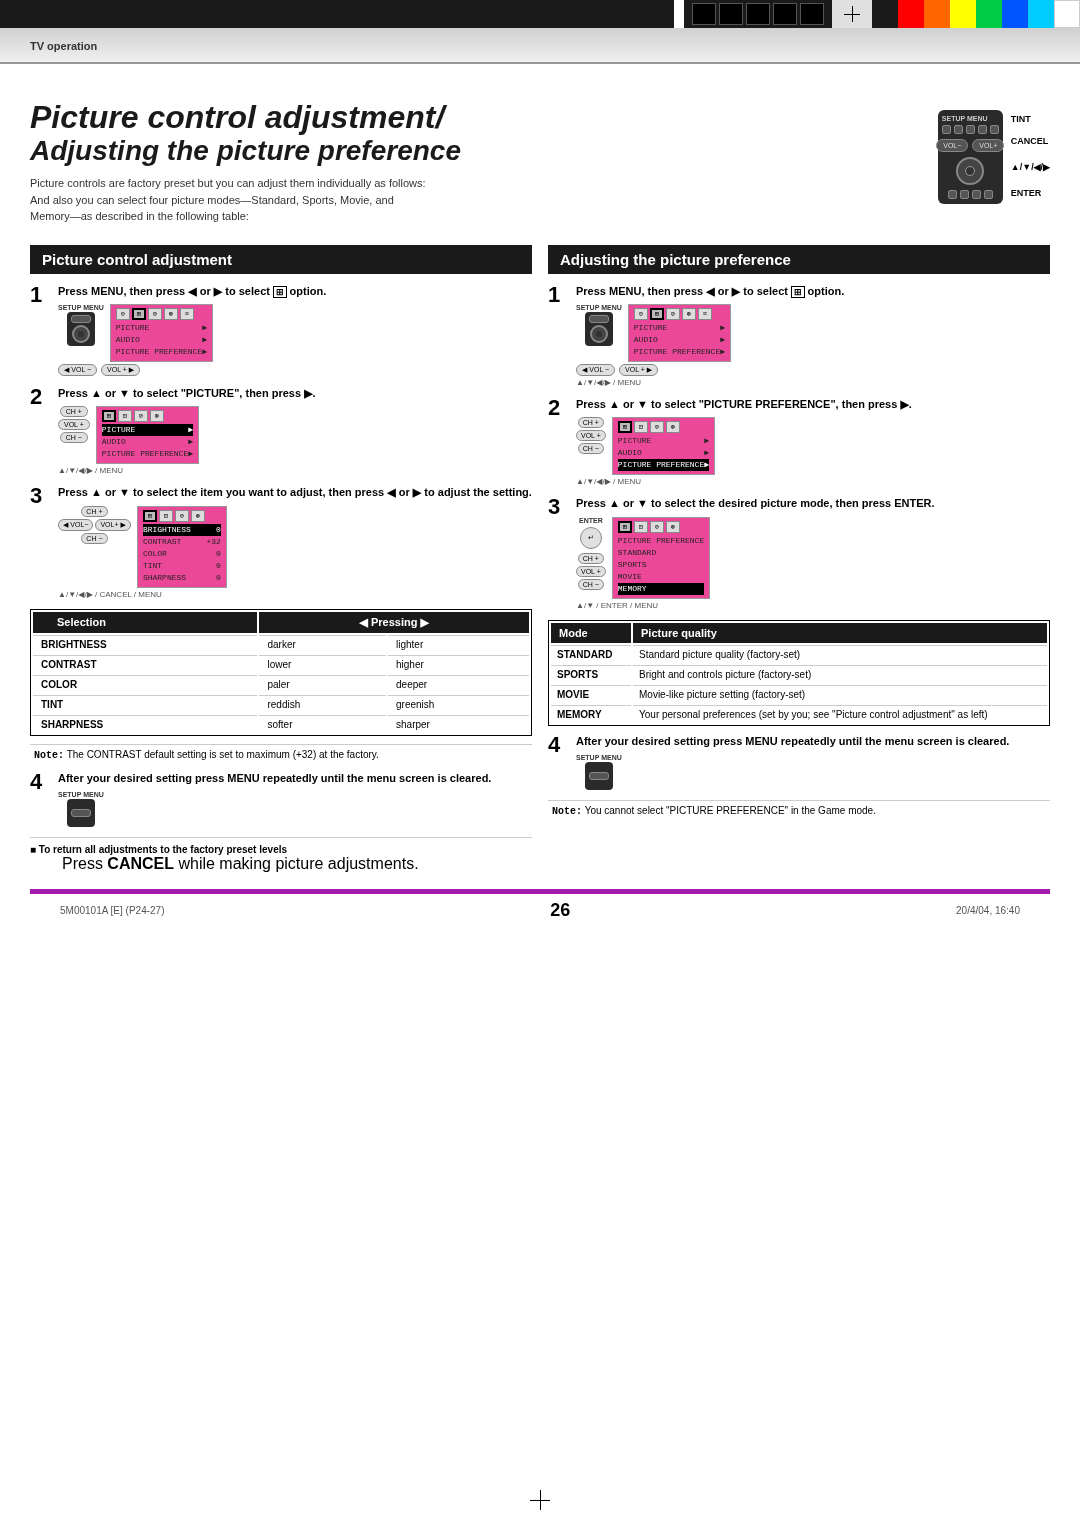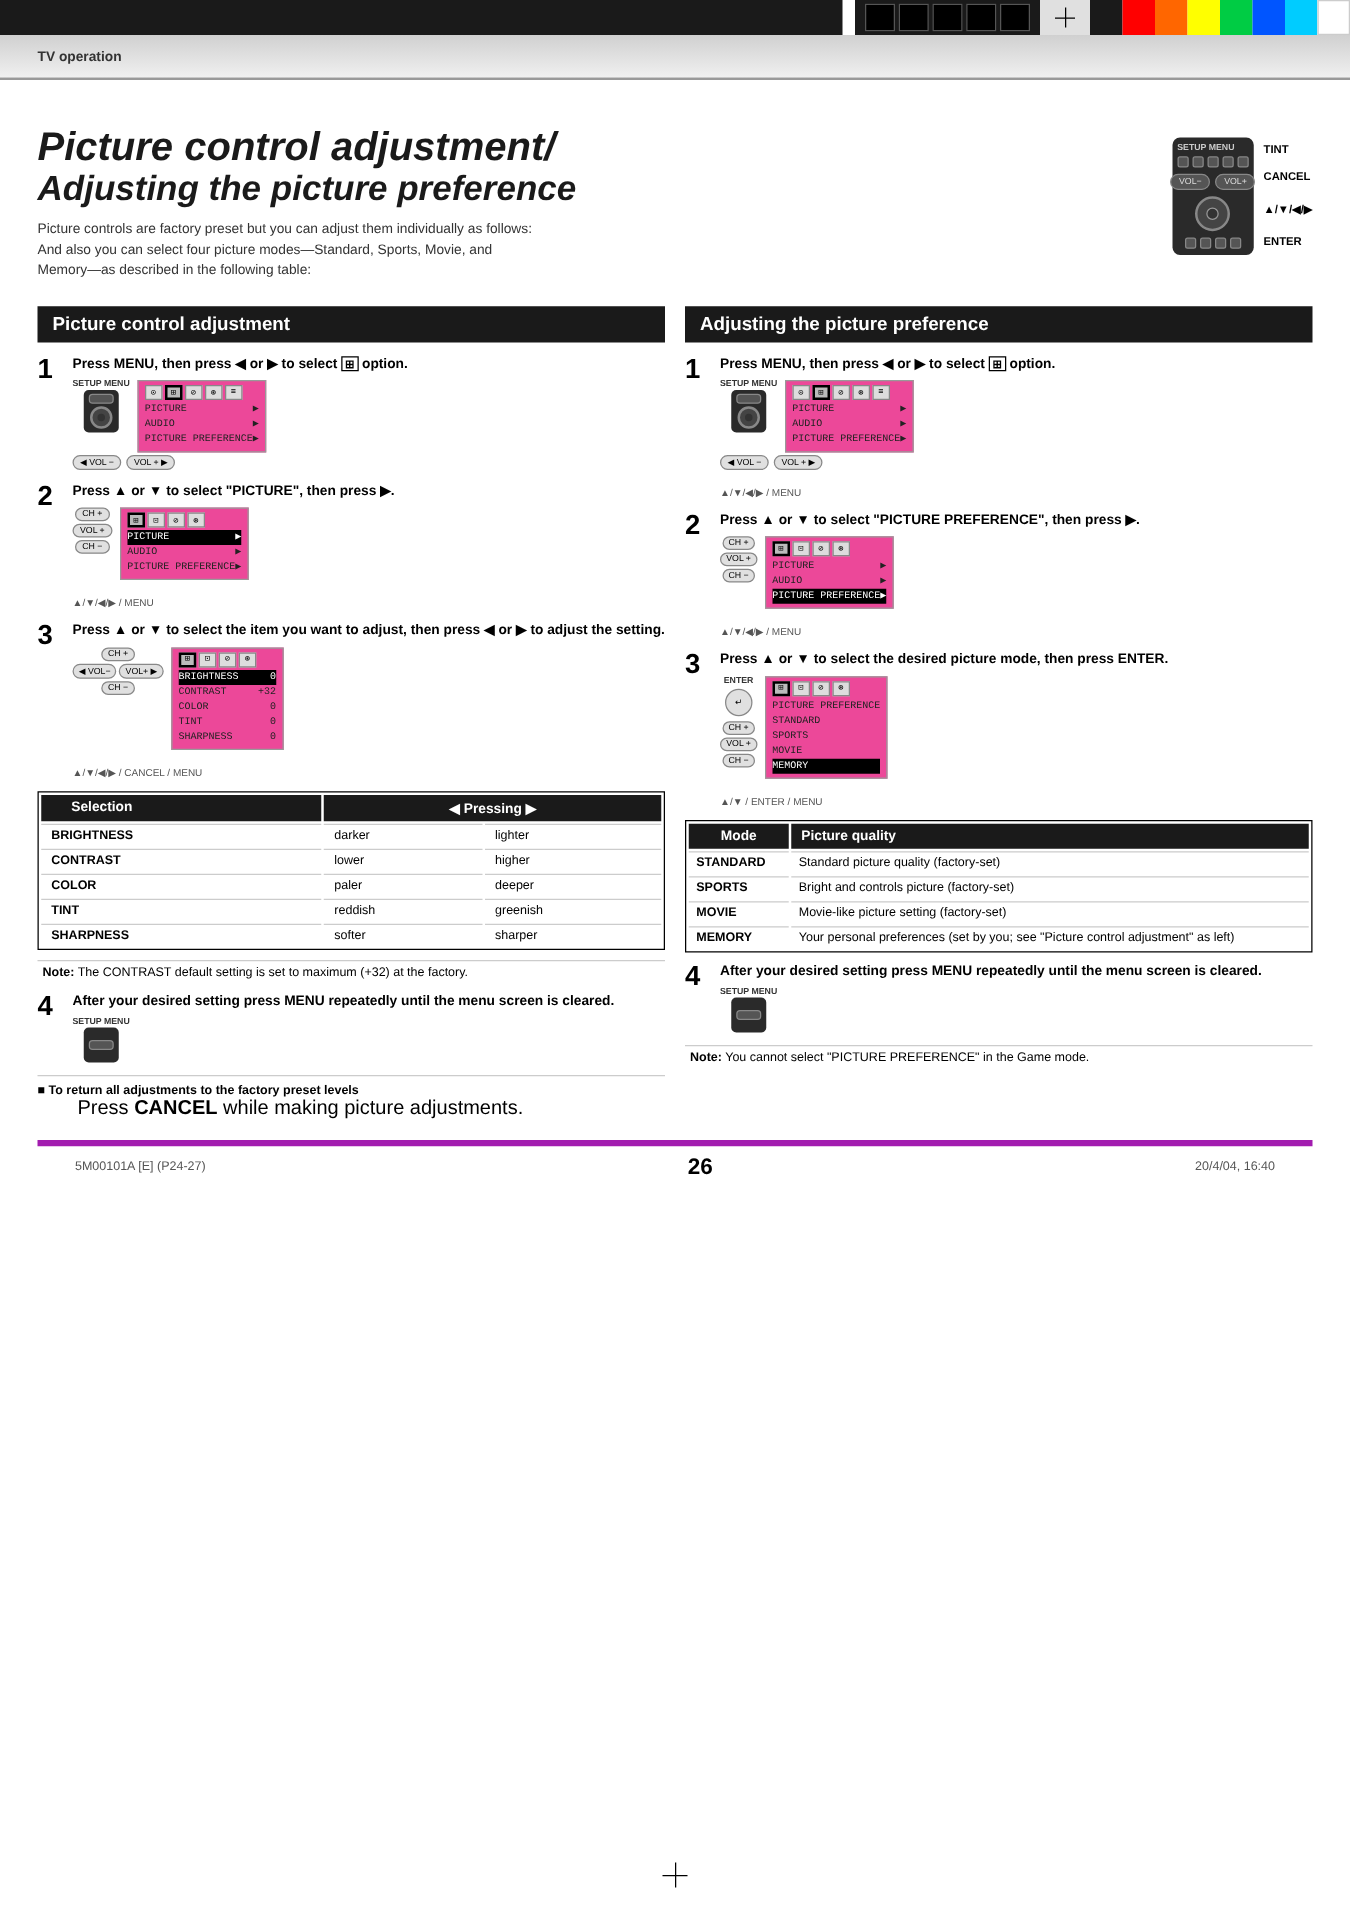--- a/index.html
+++ b/index.html
@@ -140,20 +140,21 @@
 
     
     .note-box {
       font-size: 10px;
       margin: 6px 0;
       padding: 4px;
       border-top: 1px solid #ccc;
     }
     .note-box .note-title {
       font-weight: bold;
+      font-family: Liberation Mono, monospace;
     }
 
     
     .cancel-note {
       font-size: 11px;
       margin-top: 8px;
       border-top: 1px solid #ccc;
       padding-top: 6px;
     }
 
@@ -241,21 +242,21 @@
     }
     .s-icon.sel { border: 2px solid #000; background: #bbb; }
     .s-menu-line {
       font-size: 8px;
       line-height: 1.5;
       color: #222;
     }
     .nav-hint {
       font-size: 8px;
       color: #555;
-      margin-top: 14px;
+      margin-top: 2px;
     }
 
   </style>
 </head>
 <body>
 
 <div class="top-bar">
   <div class="top-bar-black" style="flex:2;"></div>
   <div style="display:flex;width:10px;"></div>
 
@@ -614,21 +615,21 @@
               <div class="s-menu-line" style="background:#000;color:#fff;">MEMORY</div>
             </div>
           </div>
           <div class="nav-hint">▲/▼ / ENTER / MENU</div>
         </div>
       </div>
 
       <table class="mode-table">
         <thead>
           <tr>
-            <th style="text-align:center;width:80px;">Mode</th>
+            <th style="text-align:left;width:80px;">Mode</th>
             <th style="text-align:left;">Picture quality</th>
           </tr>
         </thead>
         <tbody>
           <tr>
             <td class="mode-name">STANDARD</td>
             <td>Standard picture quality (factory-set)</td>
           </tr>
           <tr>
             <td class="mode-name">SPORTS</td>

